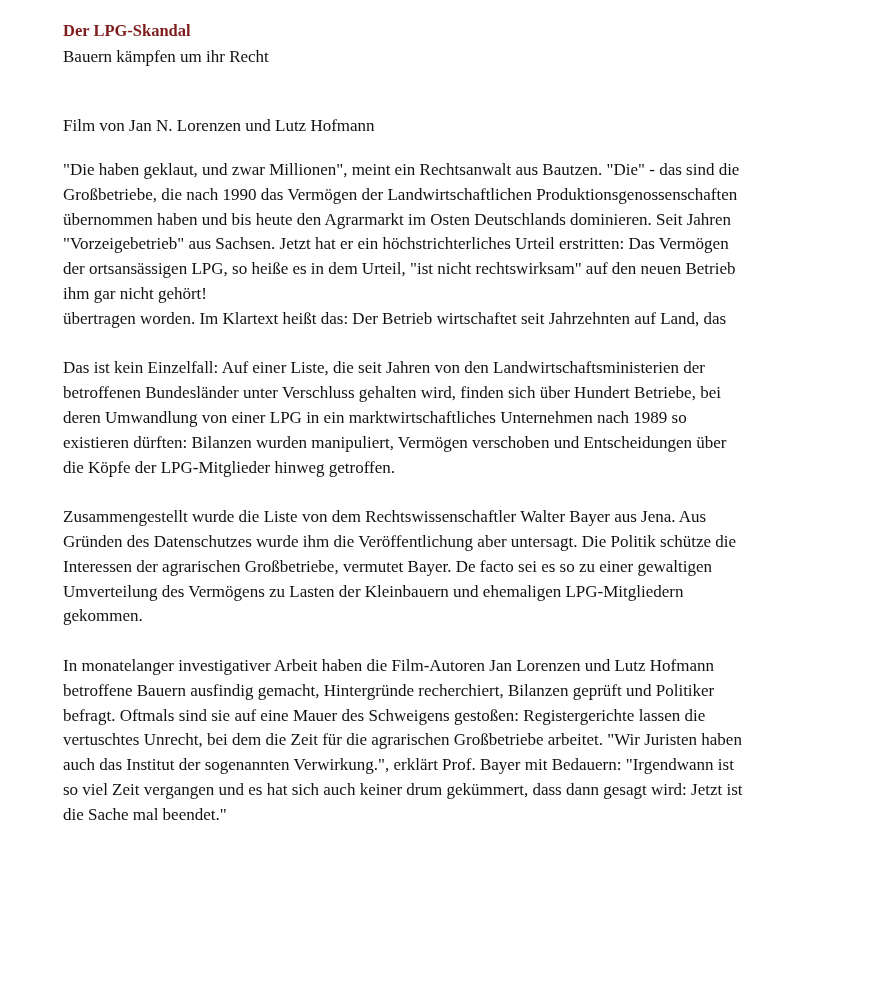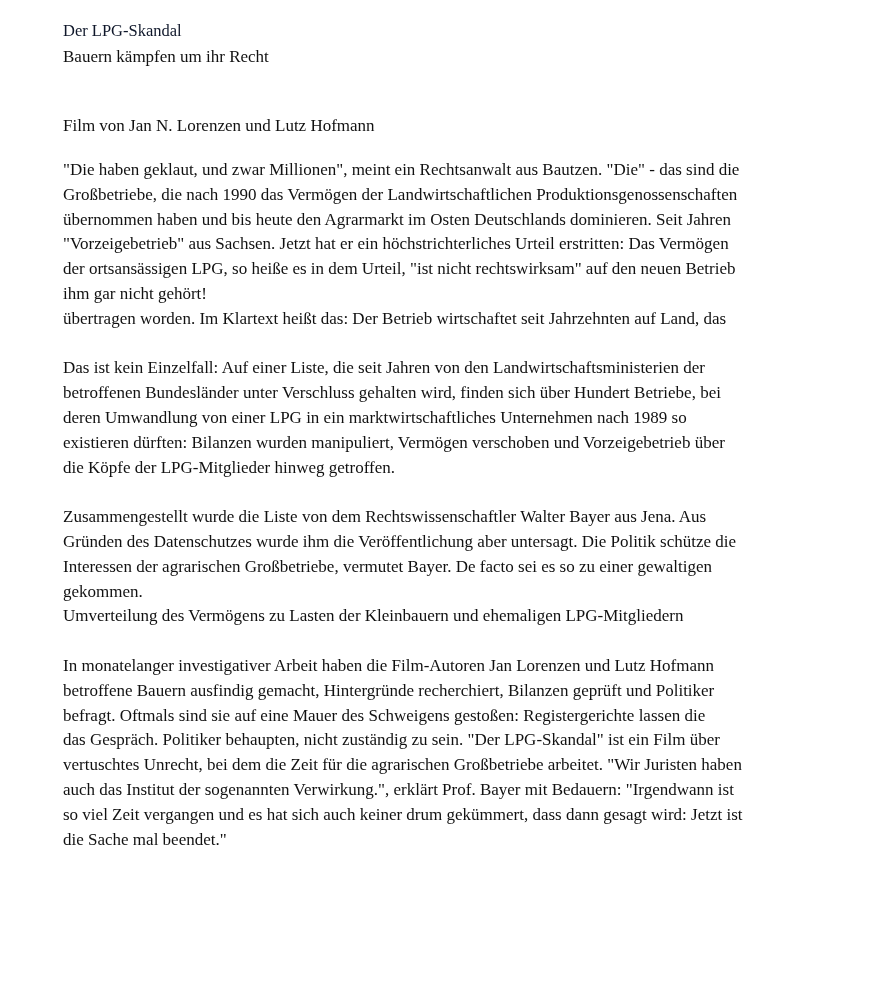--- a/index.html
+++ b/index.html
@@ -17,22 +17,22 @@
       position: absolute;
       left: 63px;
       top: 20px;
       width: 790px;
       font-family: "Liberation Serif", "DejaVu Serif", serif;
       color: #111111;
       font-size: 17px;
       line-height: 24.8px;
     }
     .title {
-      color: #0f172a;
-      font-weight: normal;
+      color: #7f1d1d;
+      font-weight: bold;
       font-size: 16.5px;
       line-height: 22px;
       margin: 0;
       height: 24px;
     }
     .subtitle {
       margin: 0;
       height: 26px;
       line-height: 26px;
       font-size: 17px;
@@ -74,34 +74,33 @@
       <span class="line">übernommen haben und bis heute den Agrarmarkt im Osten Deutschlands dominieren. Seit Jahren</span>
       <span class="line">"Vorzeigebetrieb" aus Sachsen. Jetzt hat er ein höchstrichterliches Urteil erstritten: Das Vermögen</span>
       <span class="line">der ortsansässigen LPG, so heiße es in dem Urteil, "ist nicht rechtswirksam" auf den neuen Betrieb</span>
       <span class="line">ihm gar nicht gehört!</span>
       <span class="line">übertragen worden. Im Klartext heißt das: Der Betrieb wirtschaftet seit Jahrzehnten auf Land, das</span>
     </p>
     <p class="para">
       <span class="line">Das ist kein Einzelfall: Auf einer Liste, die seit Jahren von den Landwirtschaftsministerien der</span>
       <span class="line">betroffenen Bundesländer unter Verschluss gehalten wird, finden sich über Hundert Betriebe, bei</span>
       <span class="line">deren Umwandlung von einer LPG in ein marktwirtschaftliches Unternehmen nach 1989 so</span>
-      <span class="line">existieren dürften: Bilanzen wurden manipuliert, Vermögen verschoben und Vorzeigebetrieb über</span>
+      <span class="line">existieren dürften: Bilanzen wurden manipuliert, Vermögen verschoben und Entscheidungen über</span>
       <span class="line">die Köpfe der LPG-Mitglieder hinweg getroffen.</span>
     </p>
     <p class="para">
       <span class="line">Zusammengestellt wurde die Liste von dem Rechtswissenschaftler Walter Bayer aus Jena. Aus</span>
       <span class="line">Gründen des Datenschutzes wurde ihm die Veröffentlichung aber untersagt. Die Politik schütze die</span>
       <span class="line">Interessen der agrarischen Großbetriebe, vermutet Bayer. De facto sei es so zu einer gewaltigen</span>
+      <span class="line">Umverteilung des Vermögens zu Lasten der Kleinbauern und ehemaligen LPG-Mitgliedern</span>
       <span class="line">gekommen.</span>
-      <span class="line">Umverteilung des Vermögens zu Lasten der Kleinbauern und ehemaligen LPG-Mitgliedern</span>
     </p>
     <p class="para">
       <span class="line">In monatelanger investigativer Arbeit haben die Film-Autoren Jan Lorenzen und Lutz Hofmann</span>
       <span class="line">betroffene Bauern ausfindig gemacht, Hintergründe recherchiert, Bilanzen geprüft und Politiker</span>
       <span class="line">befragt. Oftmals sind sie auf eine Mauer des Schweigens gestoßen: Registergerichte lassen die</span>
-      <span class="line">das Gespräch. Politiker behaupten, nicht zuständig zu sein. "Der LPG-Skandal" ist ein Film über</span>
       <span class="line">vertuschtes Unrecht, bei dem die Zeit für die agrarischen Großbetriebe arbeitet. "Wir Juristen haben</span>
       <span class="line">auch das Institut der sogenannten Verwirkung.", erklärt Prof. Bayer mit Bedauern: "Irgendwann ist</span>
       <span class="line">so viel Zeit vergangen und es hat sich auch keiner drum gekümmert, dass dann gesagt wird: Jetzt ist</span>
       <span class="line">die Sache mal beendet."</span>
     </p>
   </div>
 </div>
 
 </body></html>

